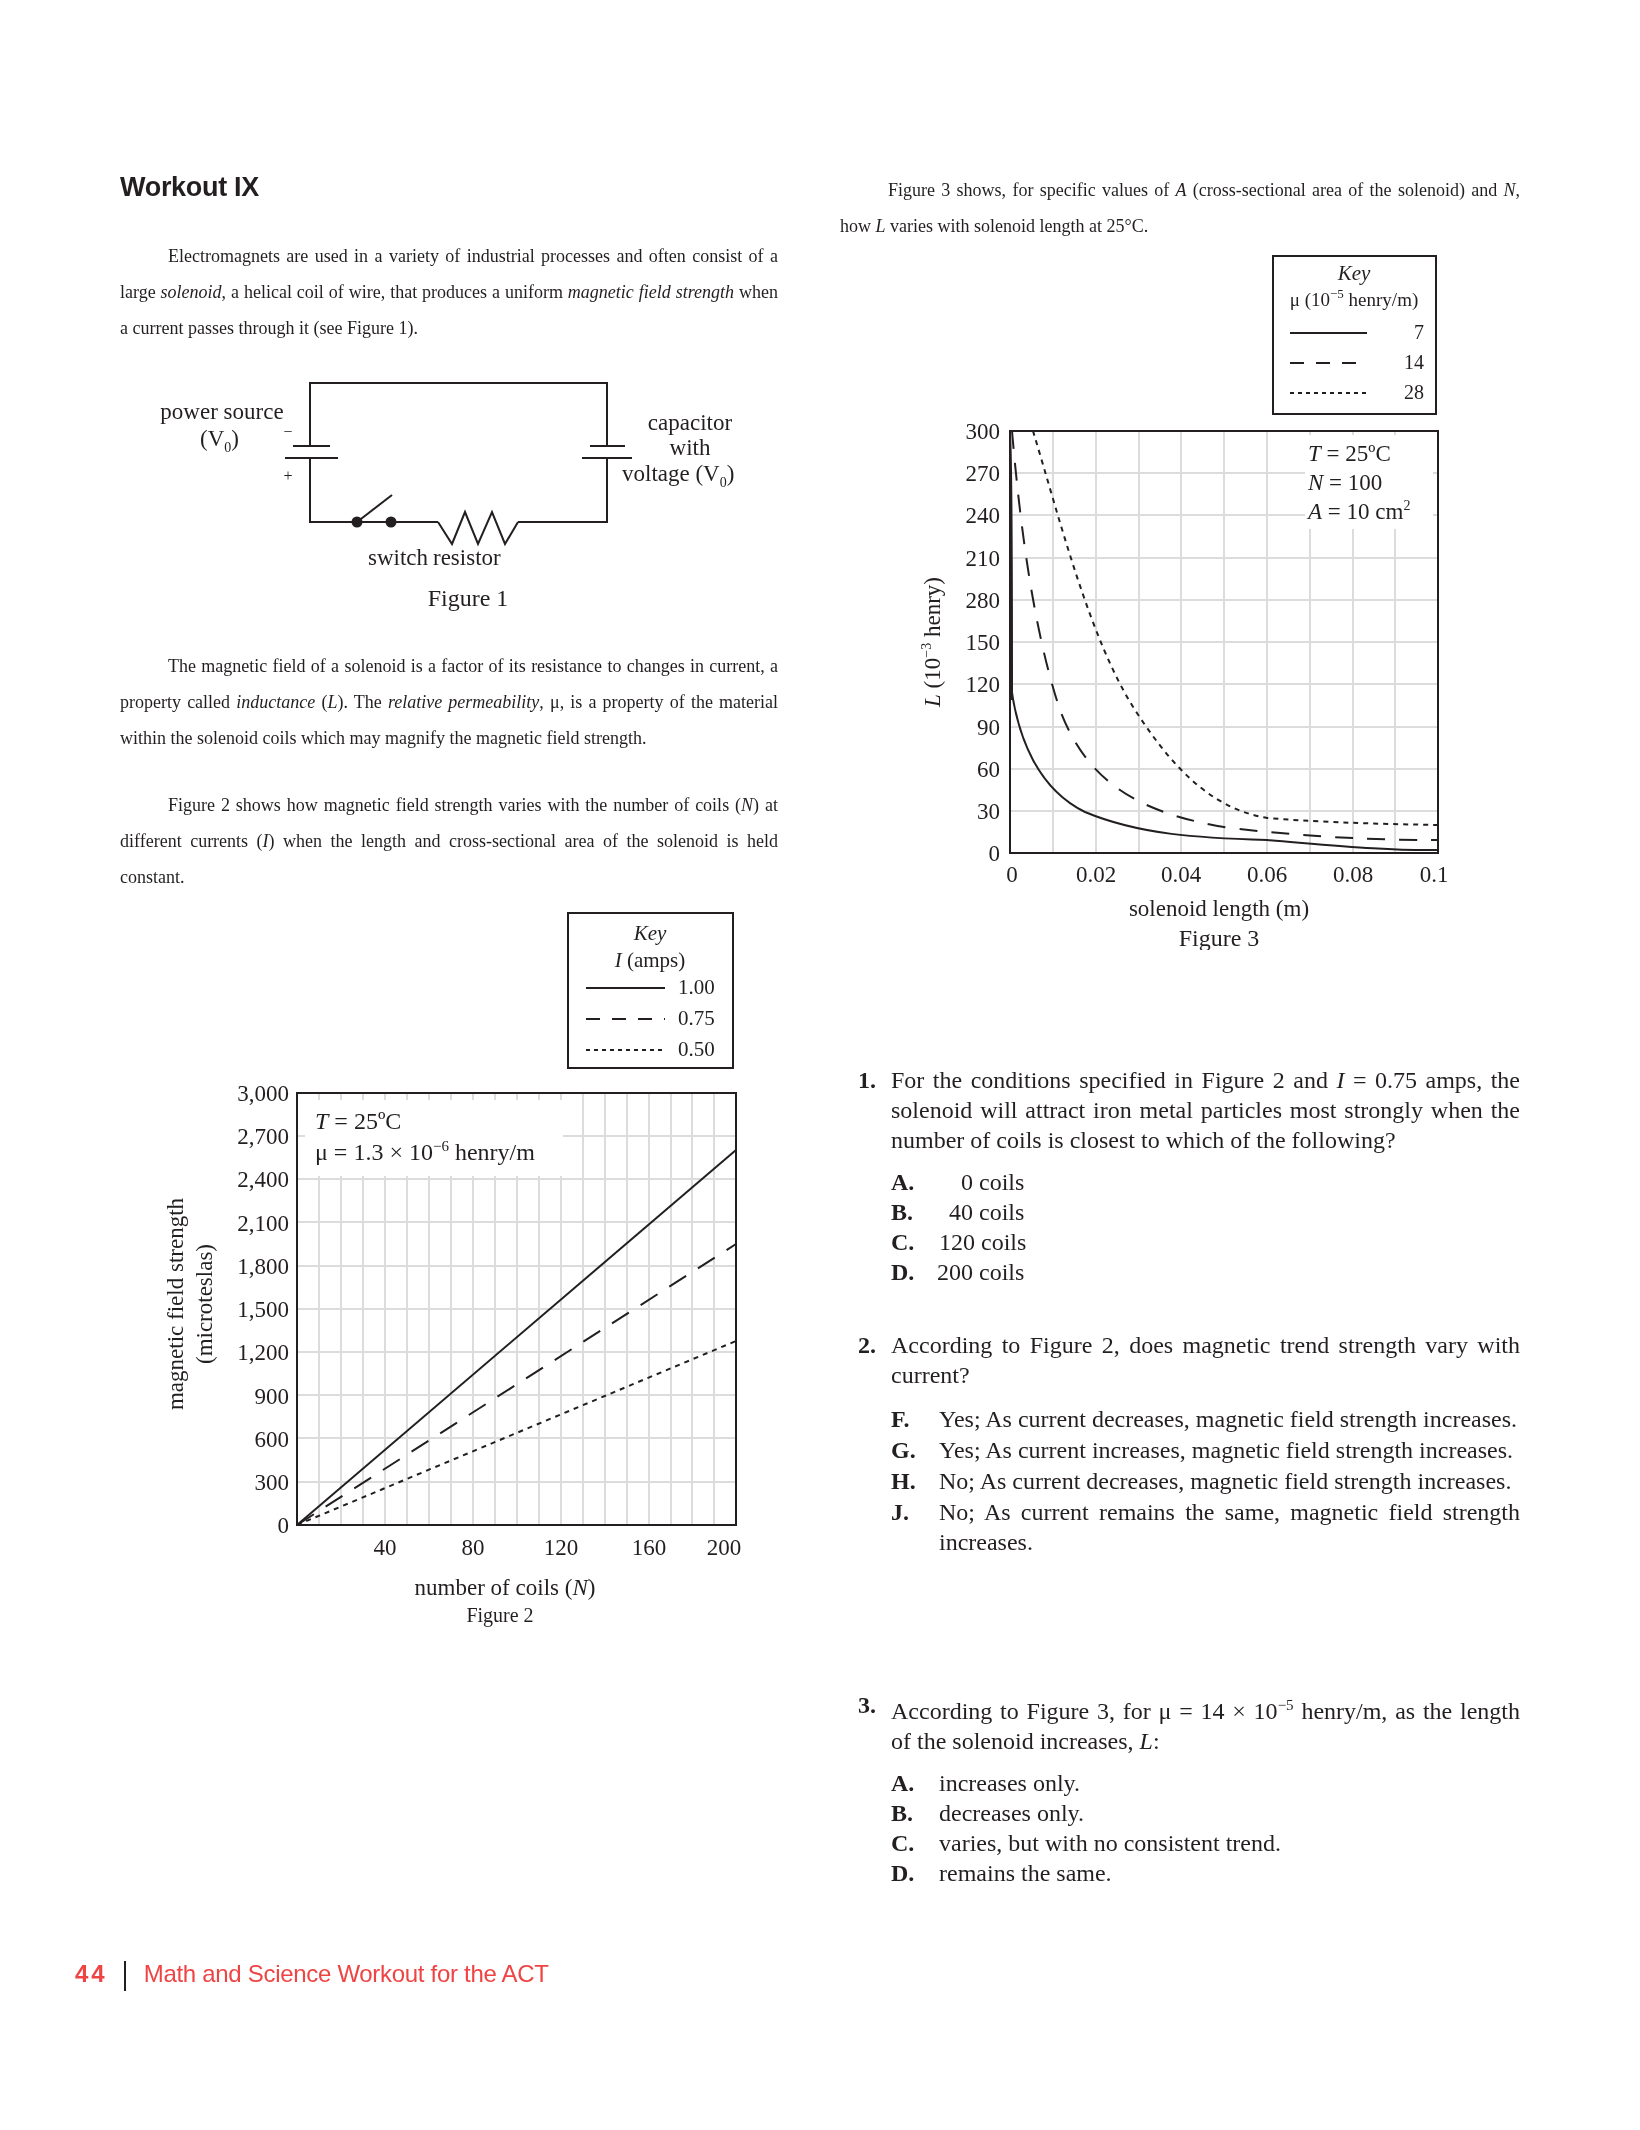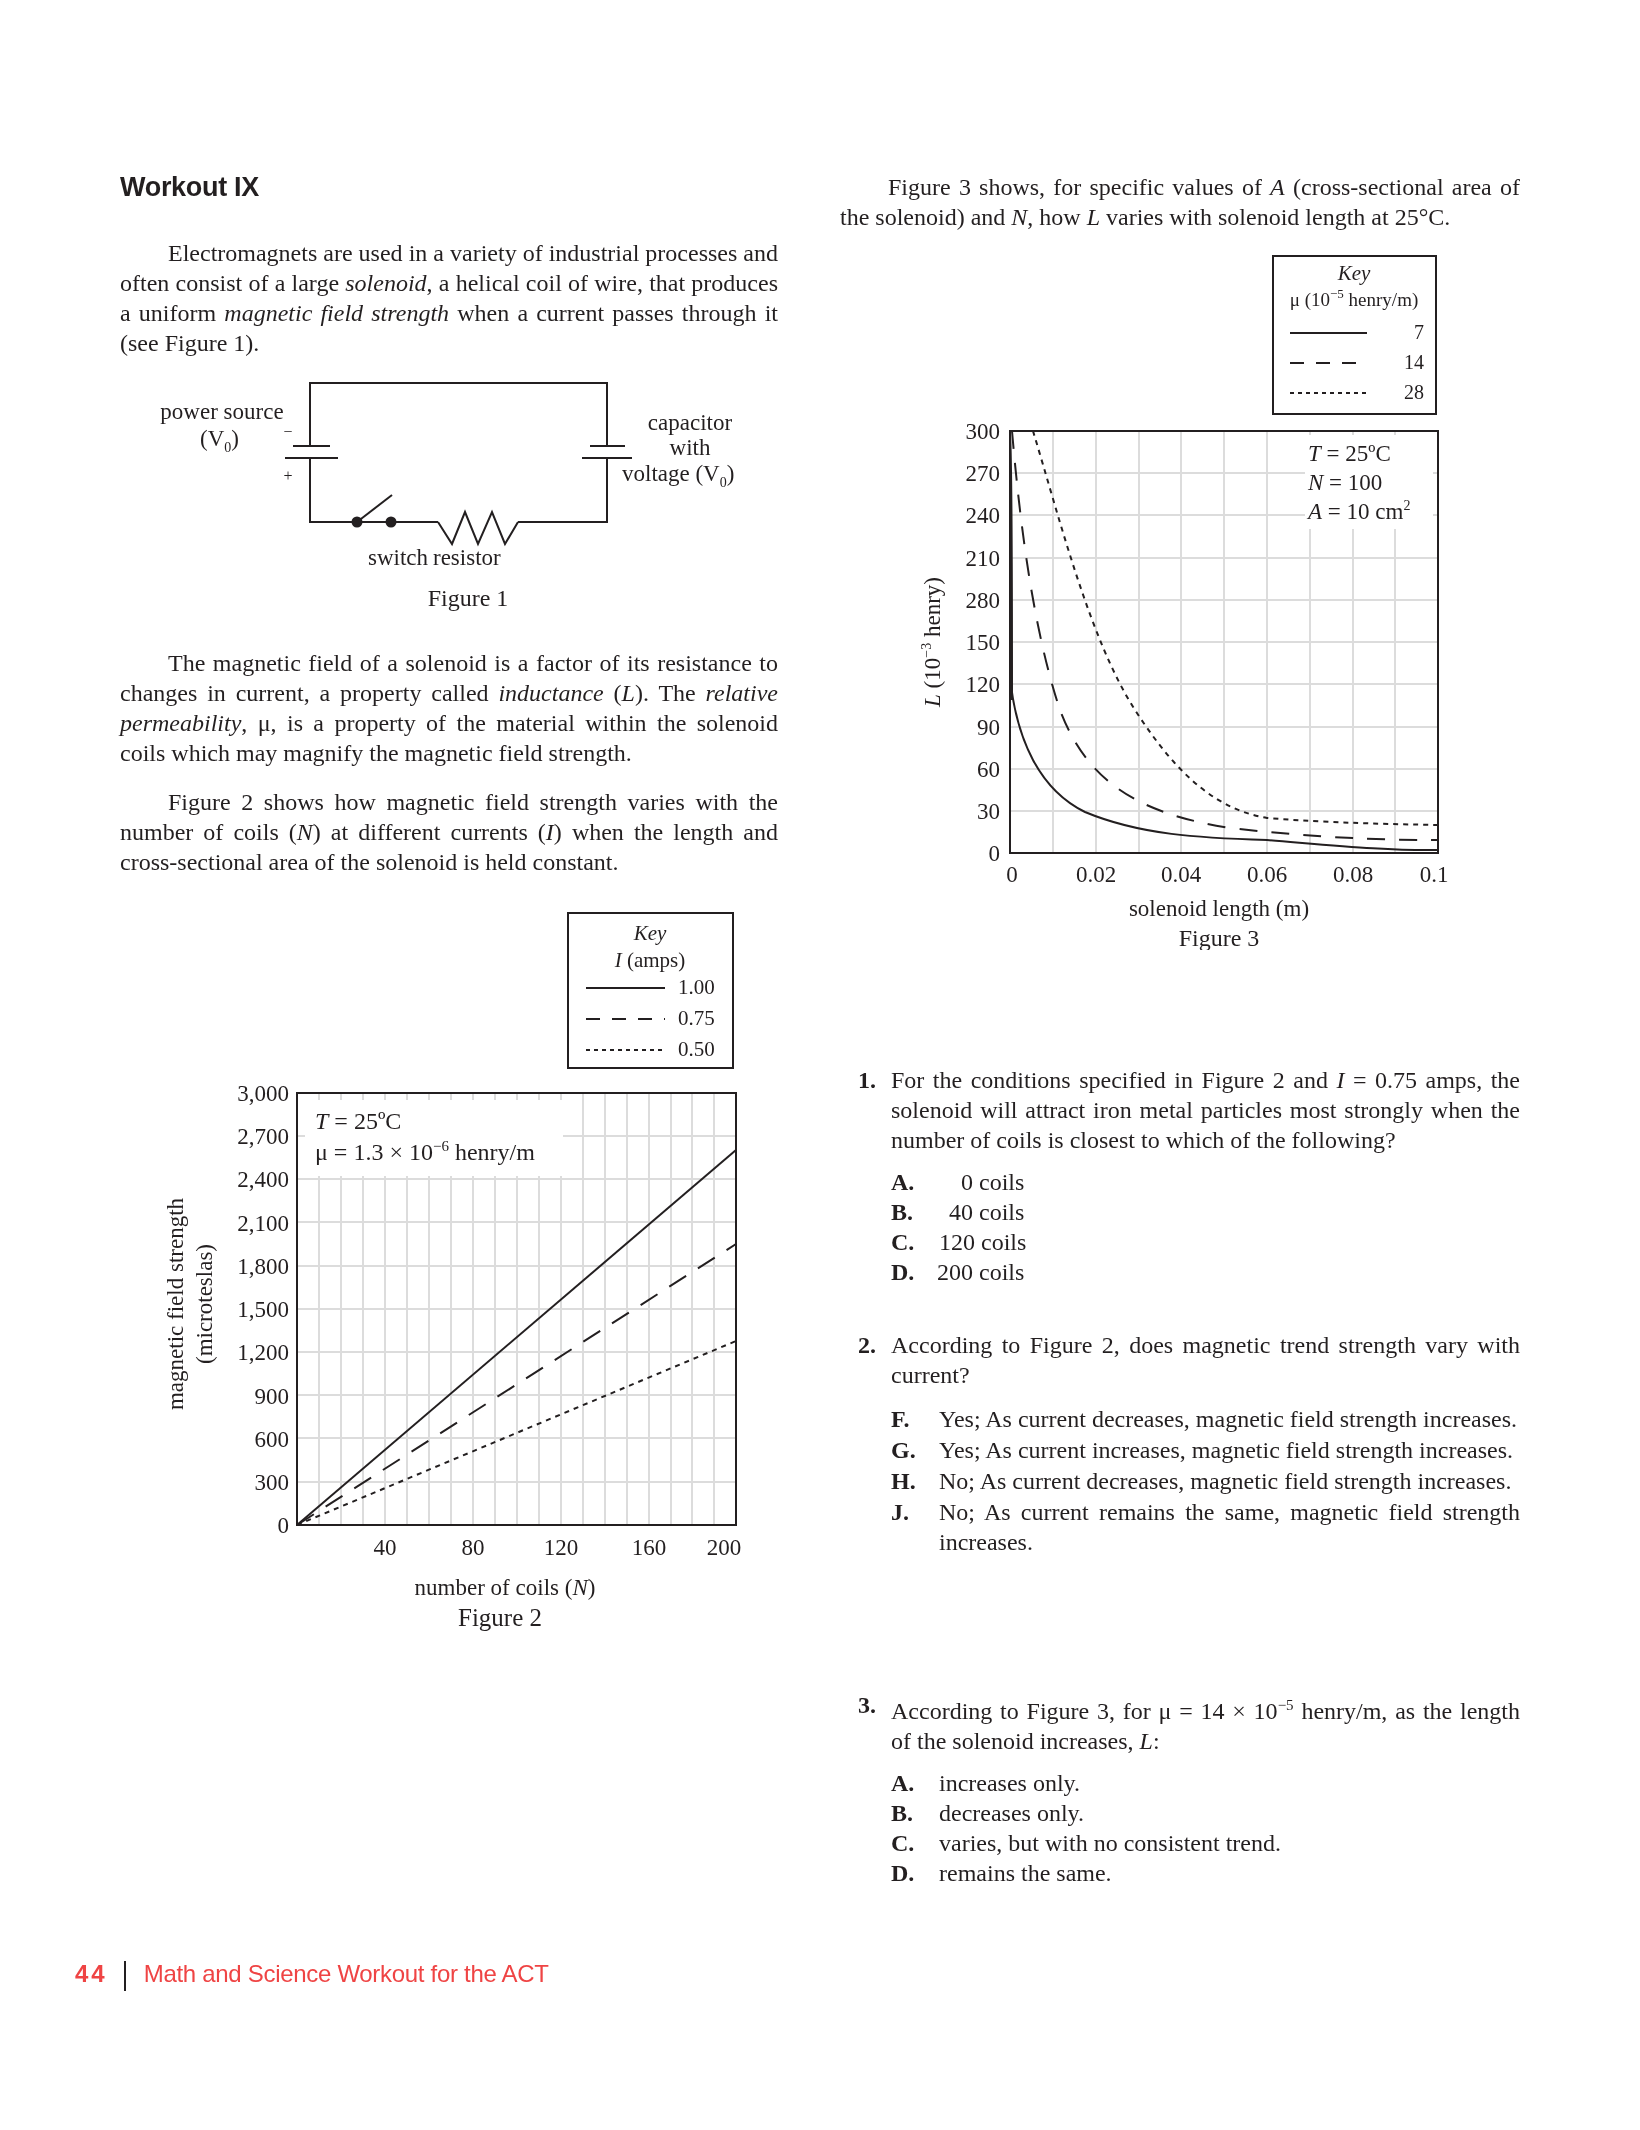--- a/index.html
+++ b/index.html
@@ -1,23 +1,23 @@
 <!DOCTYPE html>
 <html><head>
 <meta charset="utf-8">
 <style>
   html, body { margin: 0; padding: 0; background: #ffffff; }
   body { width: 1640px; height: 2130px; position: relative; overflow: hidden;
          font-family: "Liberation Serif", "DejaVu Serif", serif; color: #231f20; }
   .abs { position: absolute; }
   .sans { font-family: "Liberation Sans", "DejaVu Sans", sans-serif; }
   .passage-title { left: 120px; top: 172px; font-size: 27px; font-weight: bold; letter-spacing: -0.3px; }
-  .para { font-size: 24px; line-height: 30px; text-align: justify; text-align-last: left; }
+  .para { font-size: 18px; line-height: 36px; text-align: justify; text-align-last: left; }
   .para .indent { display: inline-block; width: 48px; }
-  .fig-caption { font-size: 25px; text-align: center; }
+  .fig-caption { font-size: 20px; text-align: center; }
   svg text { font-family: "Liberation Serif", "DejaVu Serif", serif; fill: #231f20; }
   .q { font-size: 24px; line-height: 30px; }
   .q-num { position: absolute; left: 0; top: 0; font-weight: bold; }
   .q-stem { margin-left: 33px; text-align: justify; text-align-last: left; }
   .opt { position: relative; margin-left: 33px; }
   .opt-letter { position: absolute; left: 0; top: 0; font-weight: bold; }
   .opt-text { margin-left: 48px; text-align: justify; text-align-last: left; }
   .footer { left: 75px; top: 1960px; font-size: 24px; color: #ef4444; }
   .footer .pg { font-weight: bold; letter-spacing: 3px; }
   .footer .bar { display: inline-block; width: 2px; height: 30px; background: #231f20; vertical-align: middle; margin: 0 18px 0 16px; }

